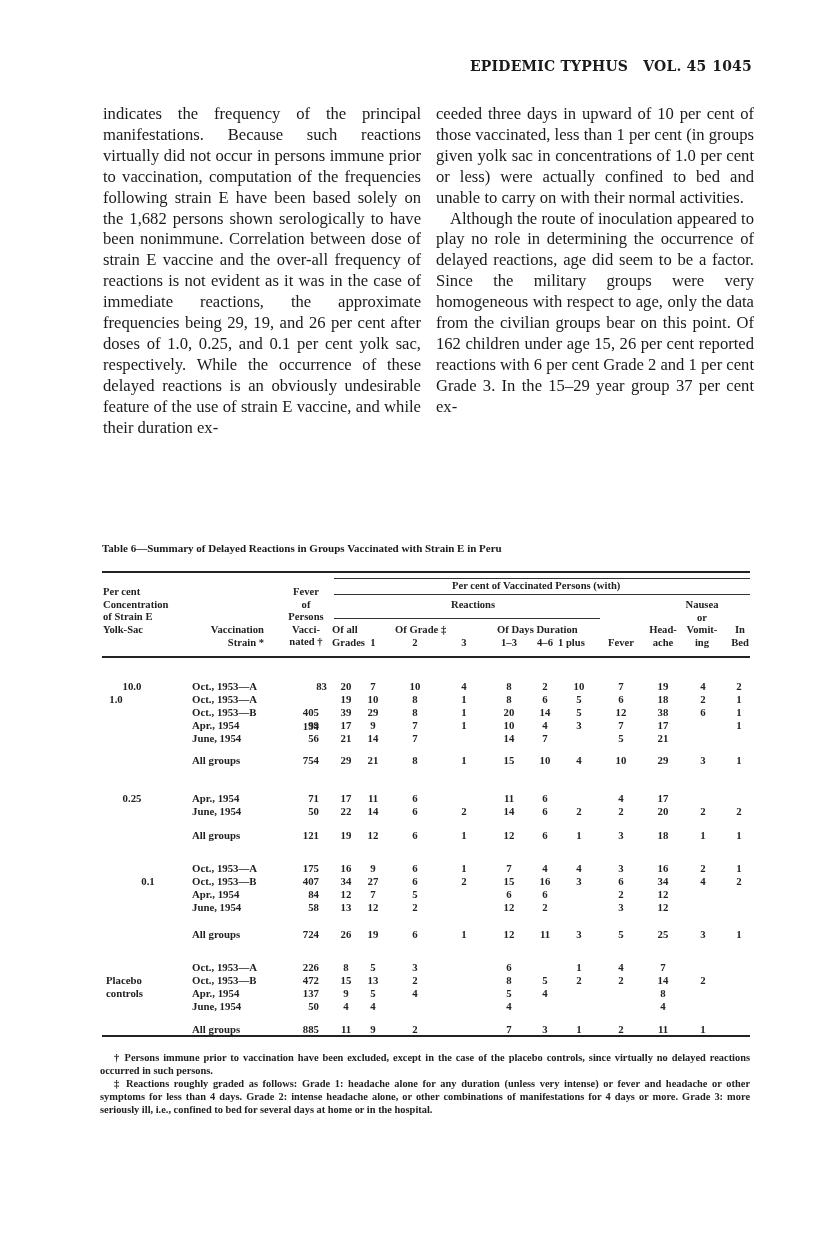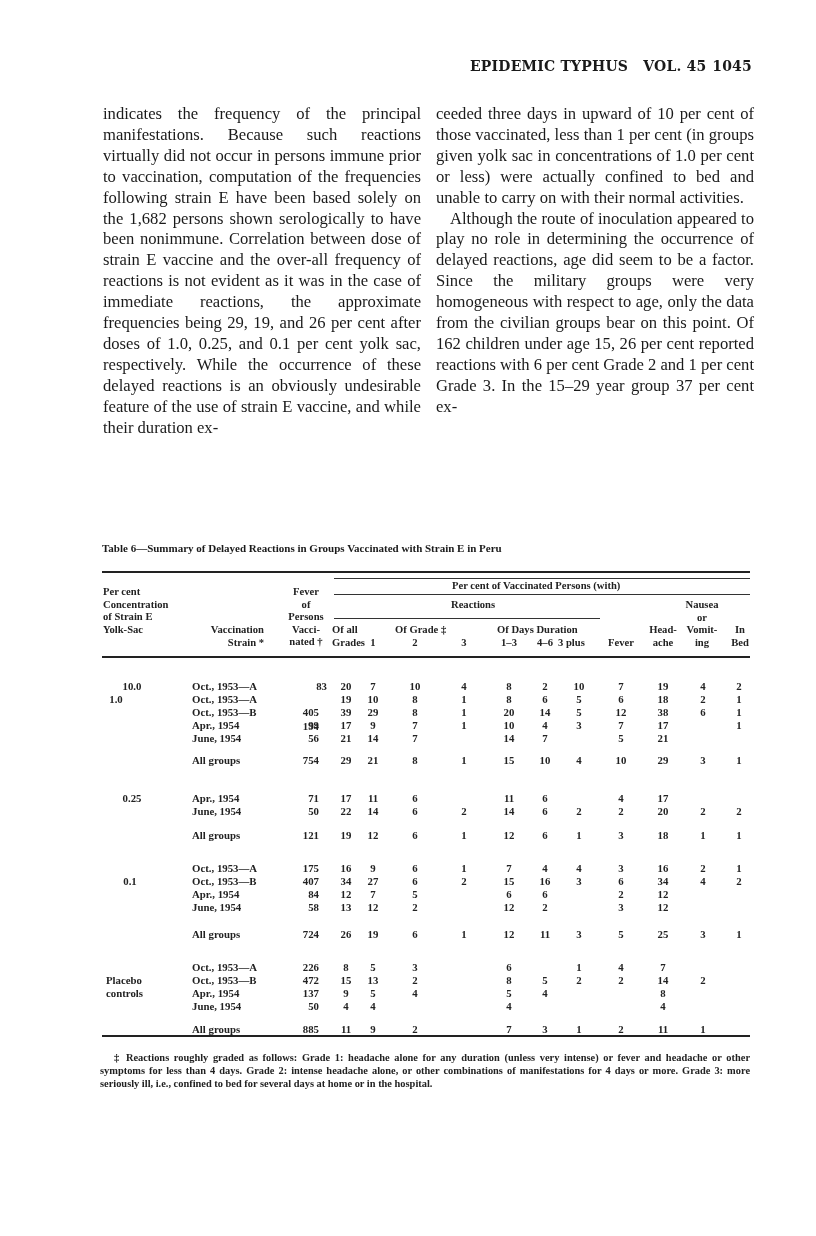--- a/index.html
+++ b/index.html
@@ -80,21 +80,21 @@
   <div>Of all</div>
   <div>Grades</div>
 </div>
 <div class="th" style="top:624px;left:395px;">Of Grade ‡</div>
 <div class="th num" style="top:637px;left:358px;">1</div>
 <div class="th num" style="top:637px;left:400px;">2</div>
 <div class="th num" style="top:637px;left:449px;">3</div>
 <div class="th" style="top:624px;left:497px;">Of Days Duration</div>
 <div class="th num" style="top:637px;left:494px;">1–3</div>
 <div class="th num" style="top:637px;left:530px;">4–6</div>
-<div class="th" style="top:637px;left:558px;">3 plus</div>
+<div class="th" style="top:637px;left:558px;">1 plus</div>
 <div class="th" style="top:637px;left:608px;">Fever</div>
 <div class="th" style="top:624px;left:646px;text-align:center;width:34px;">
   <div>Head-</div>
   <div>ache</div>
 </div>
 <div class="th" style="top:599px;left:680px;text-align:center;width:44px;">
   <div>Nausea</div>
   <div>or</div>
   <div>Vomit-</div>
   <div>ing</div>
@@ -243,21 +243,21 @@
       <div class="cell" style="left: 449px; top: 862px; width: 30px; text-align: center;">1</div>
       <div class="cell" style="left: 494px; top: 862px; width: 30px; text-align: center;">7</div>
       <div class="cell" style="left: 530px; top: 862px; width: 30px; text-align: center;">4</div>
       <div class="cell" style="left: 564px; top: 862px; width: 30px; text-align: center;">4</div>
       <div class="cell" style="left: 606px; top: 862px; width: 30px; text-align: center;">3</div>
       <div class="cell" style="left: 648px; top: 862px; width: 30px; text-align: center;">16</div>
       <div class="cell" style="left: 688px; top: 862px; width: 30px; text-align: center;">2</div>
       <div class="cell" style="left: 724px; top: 862px; width: 30px; text-align: center;">1</div>
     </div>
     <div>
-      <div class="cell" style="left: 108px; top: 875px; width: 44px; text-align: center;">0.1</div>
+      <div class="cell" style="left: 126px; top: 875px; width: 44px; text-align: center;">0.1</div>
       <div class="cell" style="left: 192px; top: 875px;">Oct., 1953—B</div>
       <div class="cell" style="left: 283px; top: 875px; width: 36px; text-align: right;">407</div>
       <div class="cell" style="left: 331px; top: 875px; width: 30px; text-align: center;">34</div>
       <div class="cell" style="left: 358px; top: 875px; width: 30px; text-align: center;">27</div>
       <div class="cell" style="left: 400px; top: 875px; width: 30px; text-align: center;">6</div>
       <div class="cell" style="left: 449px; top: 875px; width: 30px; text-align: center;">2</div>
       <div class="cell" style="left: 494px; top: 875px; width: 30px; text-align: center;">15</div>
       <div class="cell" style="left: 530px; top: 875px; width: 30px; text-align: center;">16</div>
       <div class="cell" style="left: 564px; top: 875px; width: 30px; text-align: center;">3</div>
       <div class="cell" style="left: 606px; top: 875px; width: 30px; text-align: center;">6</div>
@@ -355,14 +355,15 @@
       <div class="cell" style="left: 494px; top: 1023px; width: 30px; text-align: center;">7</div>
       <div class="cell" style="left: 530px; top: 1023px; width: 30px; text-align: center;">3</div>
       <div class="cell" style="left: 564px; top: 1023px; width: 30px; text-align: center;">1</div>
       <div class="cell" style="left: 606px; top: 1023px; width: 30px; text-align: center;">2</div>
       <div class="cell" style="left: 648px; top: 1023px; width: 30px; text-align: center;">11</div>
       <div class="cell" style="left: 688px; top: 1023px; width: 30px; text-align: center;">1</div>
     </div>
   </div>
 
 <div class="footnotes">
+  <p>† Persons immune prior to vaccination have been excluded, except in the case of the placebo controls, since virtually no delayed reactions occurred in such persons.</p>
   <p>‡ Reactions roughly graded as follows: Grade 1: headache alone for any duration (unless very intense) or fever and headache or other symptoms for less than 4 days. Grade 2: intense headache alone, or other combinations of manifestations for 4 days or more. Grade 3: more seriously ill, i.e., confined to bed for several days at home or in the hospital.</p>
 </div>
 
 </body></html>

